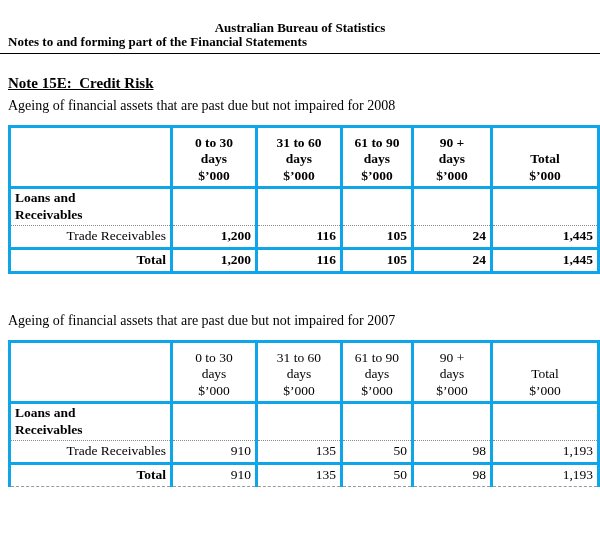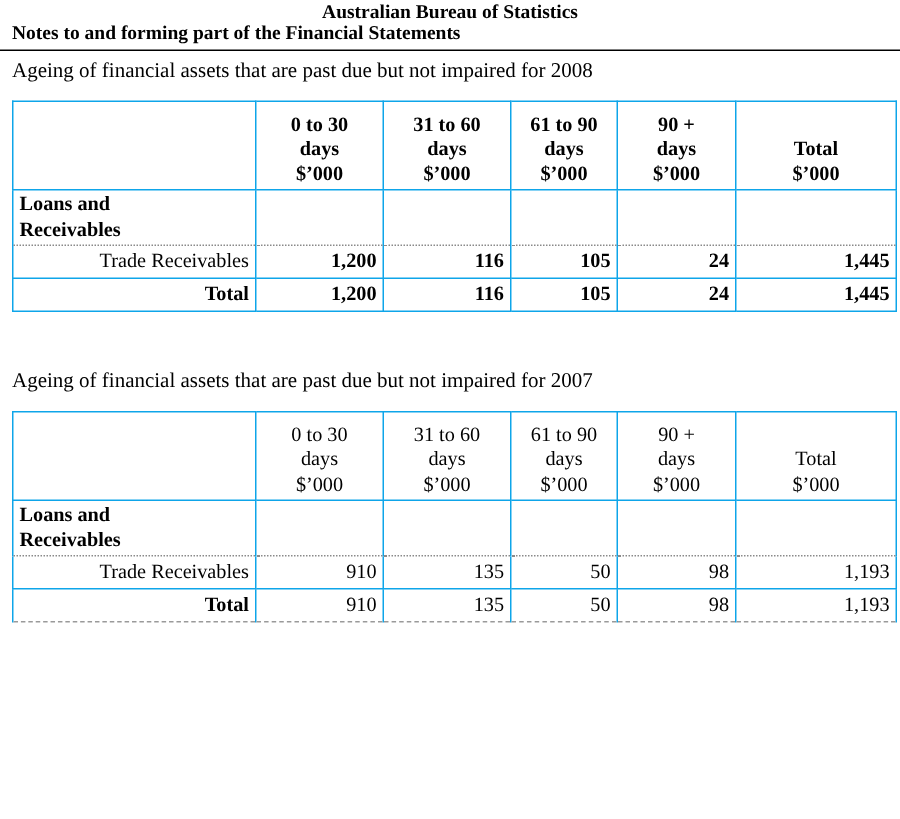--- a/index.html
+++ b/index.html
@@ -6,21 +6,21 @@
   .doc {
     position: relative;
     width: 600px;
     height: 546px;
     background: #ffffff;
     color: #000000;
     font-family: "Liberation Serif", "DejaVu Serif", serif;
     overflow: hidden;
   }
   .org-title {
-    padding-top: 0;
+    padding-top: 20px;
     text-align: center;
     font-weight: bold;
     font-size: 13px;
     line-height: 15px;
   }
   .doc-header {
     padding: 0 0 4px 8px;
     font-weight: bold;
     font-size: 13px;
     line-height: 14px;
@@ -42,21 +42,21 @@
   .caption.second { margin-top: 38px; }
   table.fin {
     margin: 10px 0 0 8px;
     border-collapse: collapse;
     table-layout: fixed;
     width: 589px;
     font-size: 13.5px;
     line-height: 16.5px;
   }
   table.fin td {
-    border: 1px solid #0ea5e9;
+    border: 3px solid #0ea5e9;
     padding: 1px 4px;
     overflow: hidden;
   }
   table.fin thead td {
     text-align: center;
     vertical-align: bottom;
     height: 55px;
     padding-bottom: 2px;
   }
   table.t2008 thead td { font-weight: bold; }
@@ -76,20 +76,21 @@
 </style>
 </head>
 <body>
 
 <div class="doc">
 
   <div class="org-title">Australian Bureau of Statistics</div>
 
   <div class="doc-header">Notes to and forming part of the Financial Statements</div>
 
+  <div class="note-title">Note 15E:  Credit Risk</div>
 
   <div class="caption">Ageing of financial assets that are past due but not impaired for 2008</div>
 
   <table class="fin t2008">
     <colgroup>
       <col style="width:162px">
         <col style="width:85px">
         <col style="width:85px">
       <col style="width:71px">
         <col style="width:79px">

